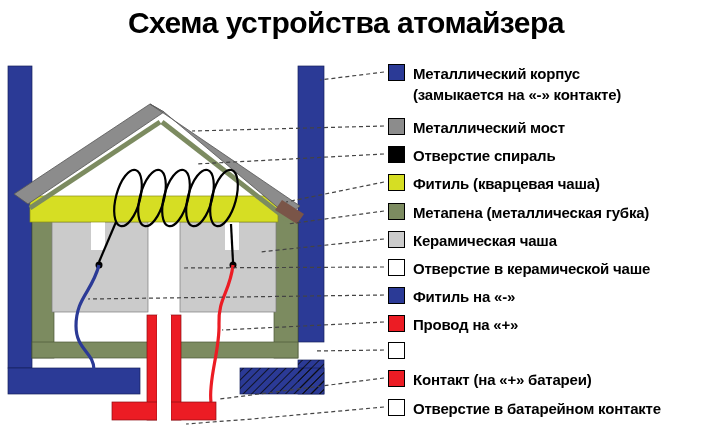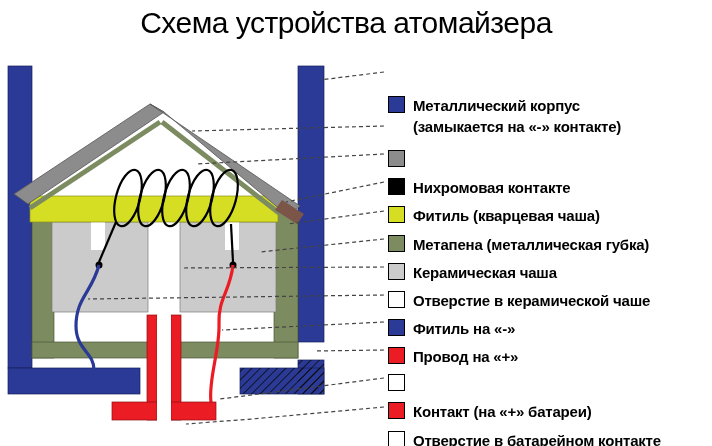--- a/index.html
+++ b/index.html
@@ -5,27 +5,27 @@
   html,body{margin:0;padding:0;}
   body{
     width:712px;height:446px;
     background:#ffffff;
     font-family:"Liberation Sans","DejaVu Sans",sans-serif;
     position:relative;overflow:hidden;
   }
   .title{
     position:absolute;top:6px;left:0;right:20px;
     text-align:center;
-    font-size:30px;font-weight:normal;color:#000;
+    font-size:30px;font-weight:bold;color:#000;
     letter-spacing:-0.5px;
   }
   .stage{position:absolute;top:0;left:0;}
   .legend-item{
     position:absolute;left:388px;
-    display:flex;align-items:flex-start;gap:8px;margin-top:32px;
+    display:flex;align-items:flex-start;gap:8px;
   }
   .swatch{
     width:17px;height:17px;flex:0 0 auto;
     border:1px solid #000;box-sizing:border-box;
     background:#fff;margin-top:1px;
   }
   .legend-text{
     font-size:15px;font-weight:700;color:#000;
     line-height:21px;letter-spacing:-0.2px;white-space:nowrap;
   }
@@ -111,26 +111,29 @@
   <div class="legend-item" style="top:63px">
     <span class="swatch" style="background-color: rgb(43, 58, 150);"></span>
     <span class="legend-text">
       <span class="line">Металлический корпус</span>
       <span class="line">(замыкается на «-» контакте)</span>
     </span>
   </div>
 
   <div class="legend-item" style="top:117px">
     <span class="swatch" style="background-color: rgb(140, 140, 140);"></span>
+    <span class="legend-text">
+        <span class="line">Металлический мост</span>
+      </span>
   </div>
 
   <div class="legend-item" style="top:145px">
     <span class="swatch" style="background-color: rgb(0, 0, 0);"></span>
     <span class="legend-text">
-        <span class="line">Нихромовая контакте</span>
+        <span class="line">Отверстие спираль</span>
       </span>
   </div>
 
   <div class="legend-item" style="top:173px">
     <span class="swatch" style="background-color: rgb(214, 222, 35);"></span>
     <span class="legend-text">
         <span class="line">Фитиль (кварцевая чаша)</span>
       </span>
   </div>
 

